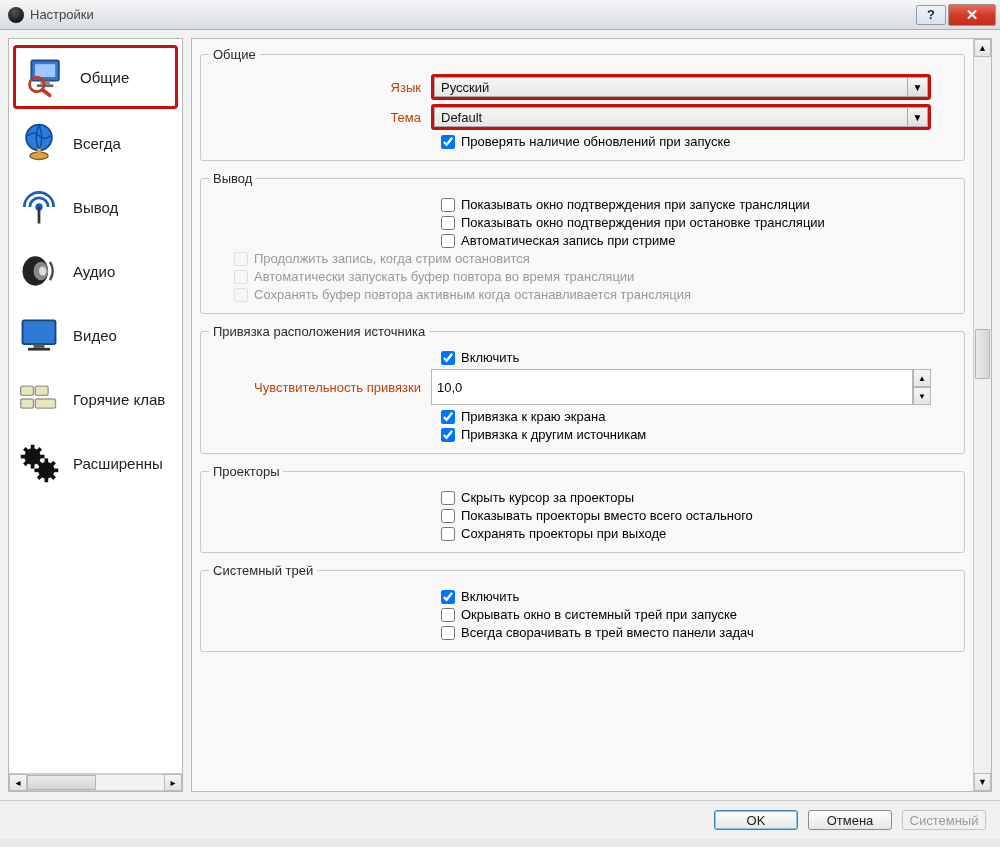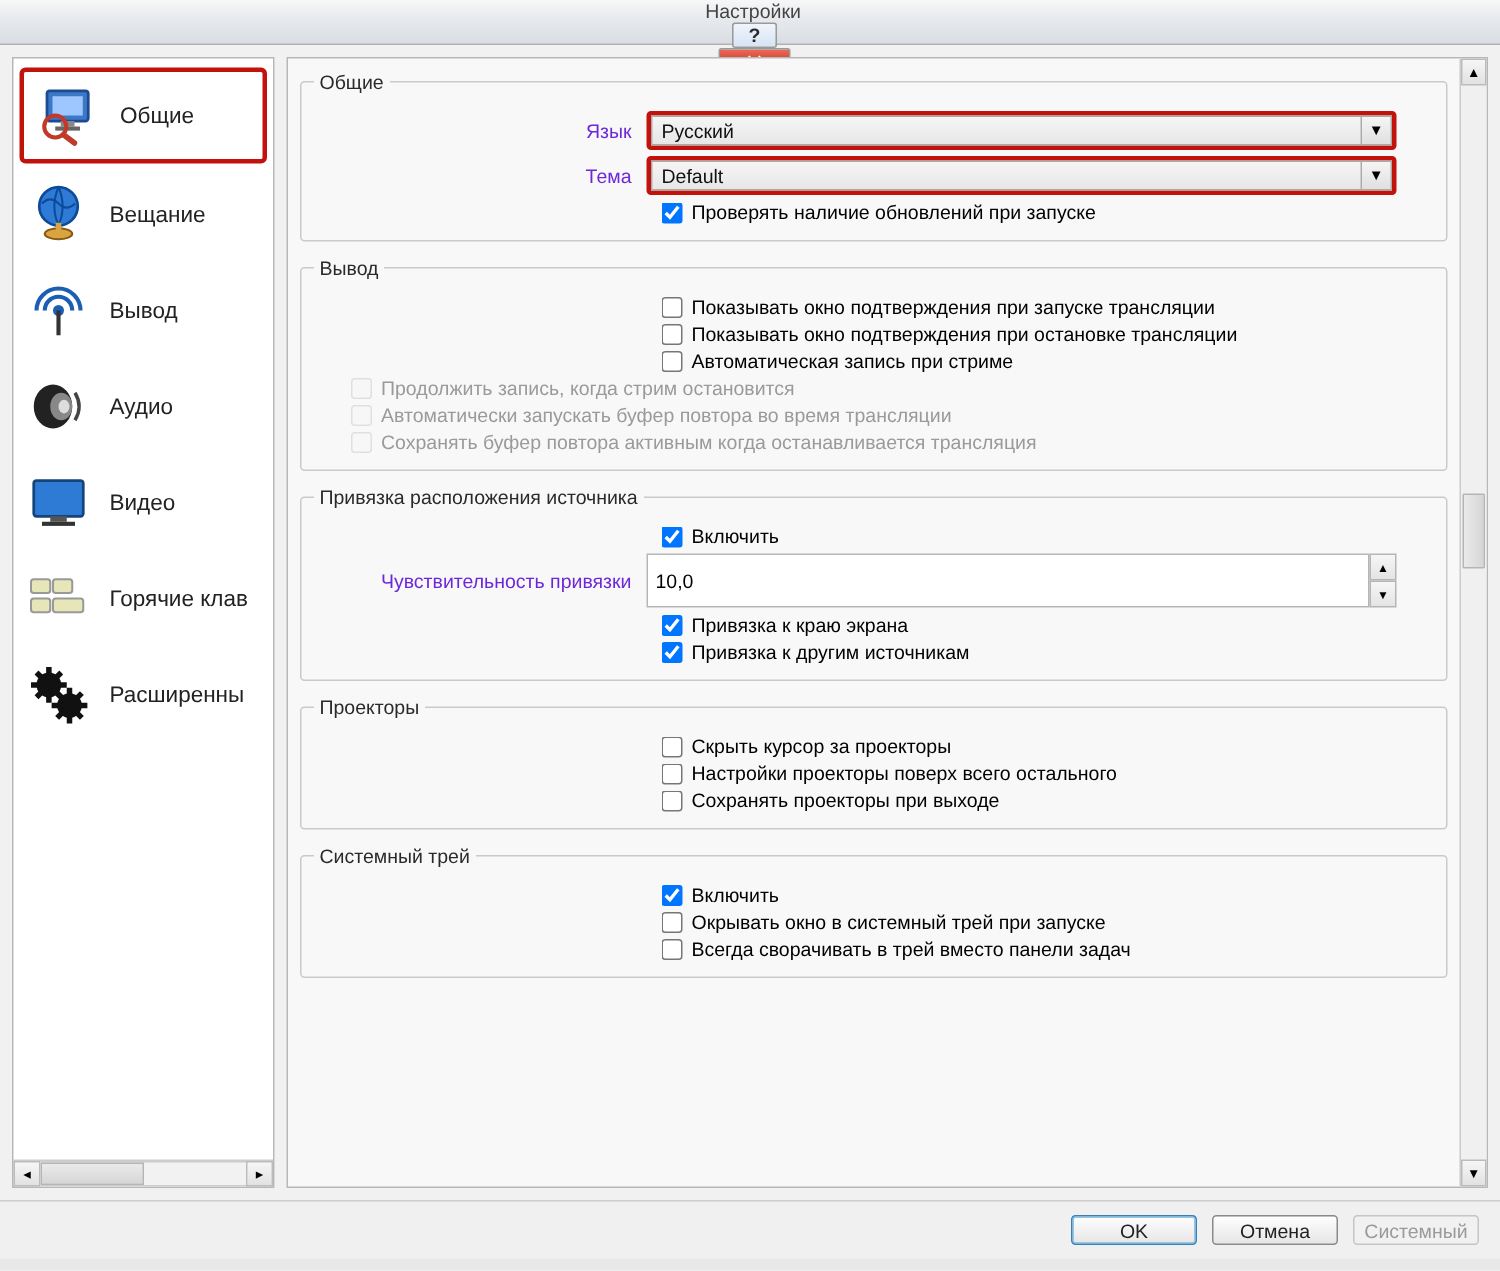--- a/index.html
+++ b/index.html
@@ -1,19 +1,19 @@
 <!DOCTYPE html>
 <html><head>
 <meta charset="utf-8">
 <style>
 * { box-sizing: border-box; margin: 0; padding: 0; font-family: "Segoe UI", Tahoma, sans-serif; font-size: 13px; }
 body { background: #e8e8e8; width: 1000px; height: 847px; overflow: hidden; }
 
 
-.titlebar { height: 30px; background: linear-gradient(to bottom, #f7f7f7 0%, #e5e8ec 50%, #d9dde3 100%); border-bottom: 1px solid #b0b0b0; display: flex; align-items: center; padding: 0 4px 0 8px; flex-direction: column; }
+.titlebar { height: 30px; background: linear-gradient(to bottom, #f7f7f7 0%, #e5e8ec 50%, #d9dde3 100%); border-bottom: 1px solid #b0b0b0; display: flex; align-items: center; padding: 0 4px 0 8px; }
 .titlebar .app-icon { width: 16px; height: 16px; background: radial-gradient(circle at 40% 30%, #555 0%, #111 80%); border-radius: 50%; margin-right: 6px; }
 .titlebar .title { color: #444; }
 .titlebar .spacer { flex: 1; }
 .tb-btn { width: 30px; height: 20px; border: 1px solid #999; margin-left: 2px; display: flex; align-items: center; justify-content: center; font-weight: bold; border-radius: 2px; }
 .tb-help { background: linear-gradient(#f0f4fb,#d7e4f5); color:#2a2a2a; }
 .tb-close { width: 48px; height: 22px; background: linear-gradient(#ea6a5b,#d03c28 50%,#c52f1d); color: #fff; font-size: 15px; }
 
 
 .window-body { display: flex; height: 770px; padding: 8px; gap: 8px; background: #f1f1f1; }
 .sidebar { width: 175px; background: #fff; border: 1px solid #b7b7b7; display: flex; flex-direction: column; }
@@ -32,21 +32,21 @@
 .content-inner { flex:1; overflow:hidden; padding: 4px 0 4px 0; }
 .vscroll { width: 18px; background: #f0f0f0; border-left:1px solid #ccc; display:flex; flex-direction:column; }
 .vsb-arrow { height: 18px; background: linear-gradient(#f6f6f6,#e2e2e2); border:1px solid #bbb; font-size:9px; display:flex; align-items:center; justify-content:center;}
 .vsb-track { flex:1; position:relative; }
 .vsb-thumb { position:absolute; top:38%; left:1px; right:1px; height:50px; background: linear-gradient(to right,#eaeaea,#d6d6d6); border:1px solid #b5b5b5; border-radius:1px;}
 
 fieldset { border: 1px solid #cacaca; border-radius: 3px; margin: 4px 8px 10px 8px; padding: 8px 8px 8px 8px; }
 legend { color: #2a2a2a; padding: 0 4px; font-size: 13px; }
 
 .form-row { display: flex; align-items: center; margin: 4px 0; }
-.form-row .label { width: 222px; text-align: right; padding-right: 10px; color: #6d28d9; }
+.form-row .label { width: 222px; text-align: right; padding-right: 10px; color: #c2410c; }
 .form-row .field { flex: 1; display:flex; align-items:flex-start; }
 
 .select-hl { border: 3px solid #c1120c; border-radius: 3px; display:flex; align-items:stretch; height:26px; width: 500px; }
 .select-hl .sel-body { flex:1; background: linear-gradient(#f5f5f5,#e7e7e7); border: 1px solid #aaa; padding: 0 6px; display:flex; align-items:center; color:#111; }
 .select-hl .sel-arrow { width:20px; background: linear-gradient(#f5f5f5,#e0e0e0); border:1px solid #aaa; border-left:none; display:flex; align-items:center; justify-content:center; font-size:10px; }
 
 .check-row { display:flex; align-items:center; margin: 3px 0 3px 232px; }
 .check-row input[type=checkbox]{ width:14px; height:14px; margin-right:6px; }
 .check-row.disabled { color:#9a9a9a;margin-left:25px; }
 .check-row.disabled input { opacity:0.6; }
@@ -93,21 +93,21 @@
       <div class="sidebar-item">
         <div class="side-icon">
           <svg viewBox="0 0 48 48">
               <circle cx="24" cy="18" r="14" fill="#2e7bd6" stroke="#0d4a99" stroke-width="2"></circle>
               <path d="M12 16 Q18 10 24 16 Q30 22 36 16" stroke="#0d4a99" fill="none" stroke-width="1.5"></path>
               <path d="M24 4 Q30 18 24 32 Q18 18 24 4" stroke="#0d4a99" fill="none" stroke-width="1.5"></path>
               <ellipse cx="24" cy="38" rx="10" ry="4" fill="#d9a441" stroke="#8a5a14" stroke-width="1.5"></ellipse>
               <rect x="22" y="30" width="4" height="8" fill="#d9a441"></rect>
             </svg>
         </div>
-        <span class="lbl">Вещание</span>
+        <span class="lbl">Всегда</span>
       </div>
       <div class="sidebar-item">
         <div class="side-icon">
           <svg viewBox="0 0 48 48">
               <path d="M8 24 A16 16 0 0 1 40 24" fill="none" stroke="#1a5fb4" stroke-width="3"></path>
               <path d="M14 24 A10 10 0 0 1 34 24" fill="none" stroke="#1a5fb4" stroke-width="3"></path>
               <circle cx="24" cy="24" r="4" fill="#1a5fb4"></circle>
               <line x1="24" y1="24" x2="24" y2="42" stroke="#333" stroke-width="3"></line>
             </svg>
         </div>
@@ -264,21 +264,21 @@
       </fieldset>
 
       <fieldset>
         <legend>Проекторы</legend>
         <div class="check-row">
             <input type="checkbox" style="">
             <span>Скрыть курсор за проекторы</span>
           </div>
         <div class="check-row">
             <input type="checkbox" style="">
-            <span>Настройки проекторы поверх всего остального</span>
+            <span>Показывать проекторы вместо всего остального</span>
           </div>
         <div class="check-row">
             <input type="checkbox" style="">
             <span>Сохранять проекторы при выходе</span>
           </div>
       </fieldset>
 
       <fieldset style="margin-bottom:0;">
         <legend>Системный трей</legend>
         <div class="check-row">

